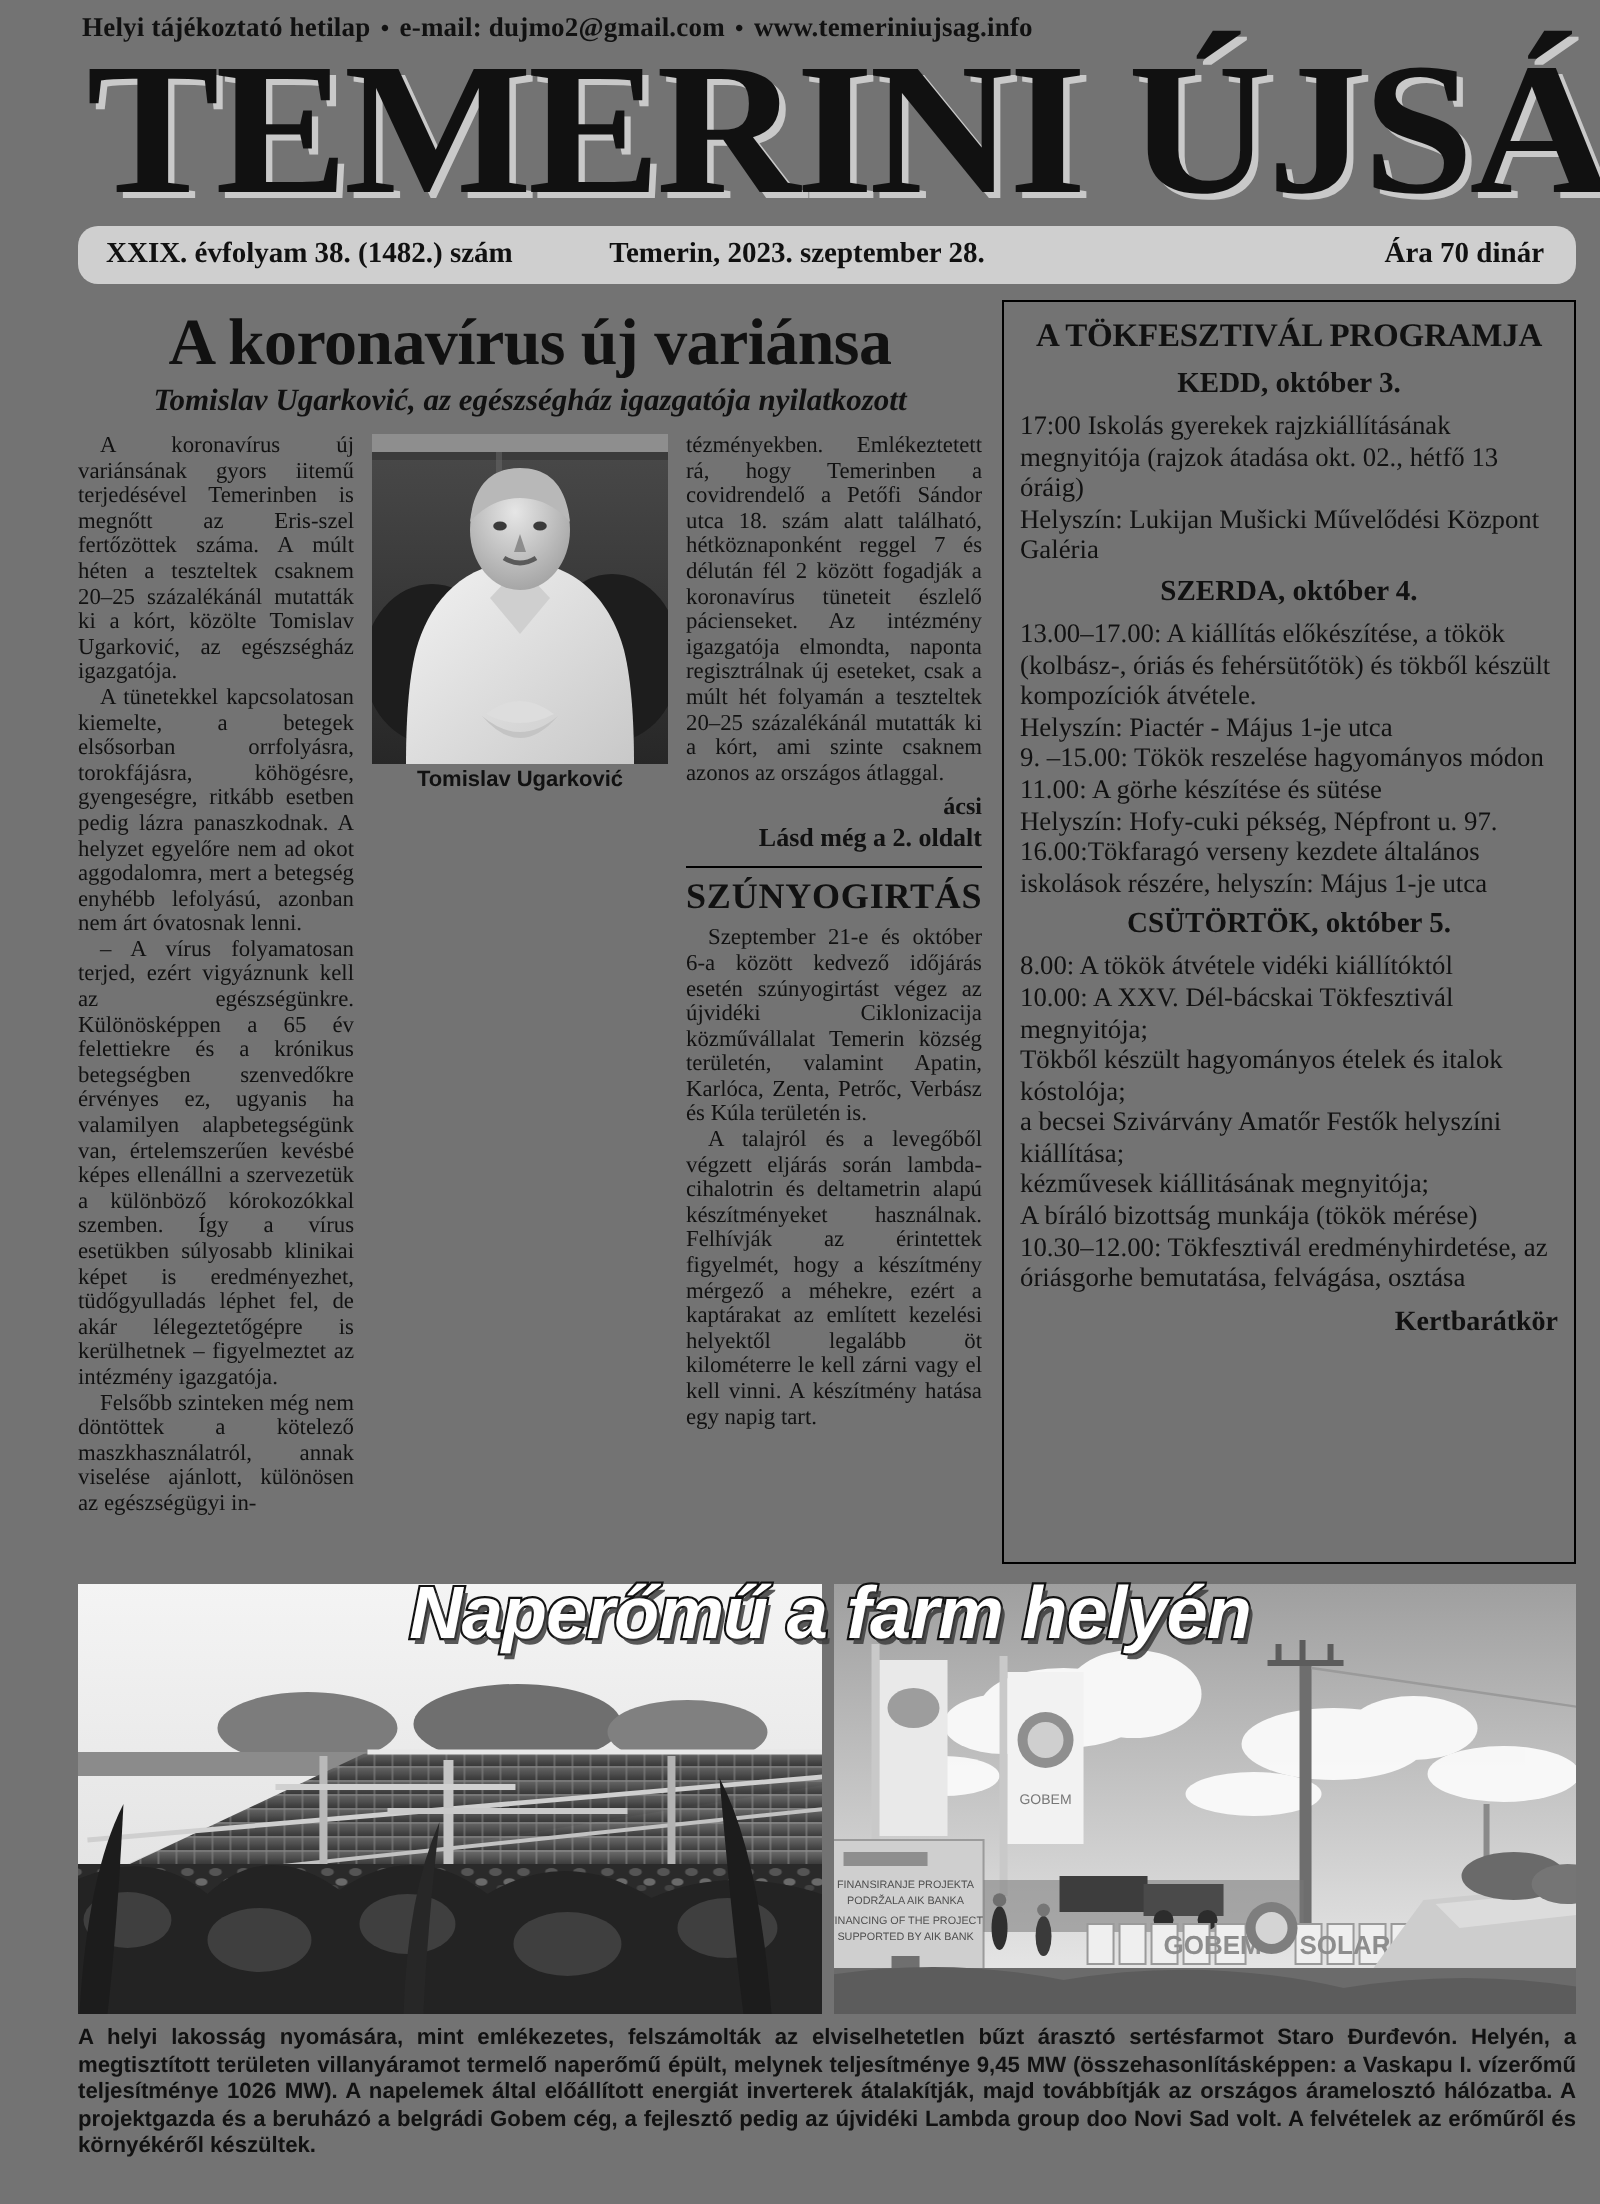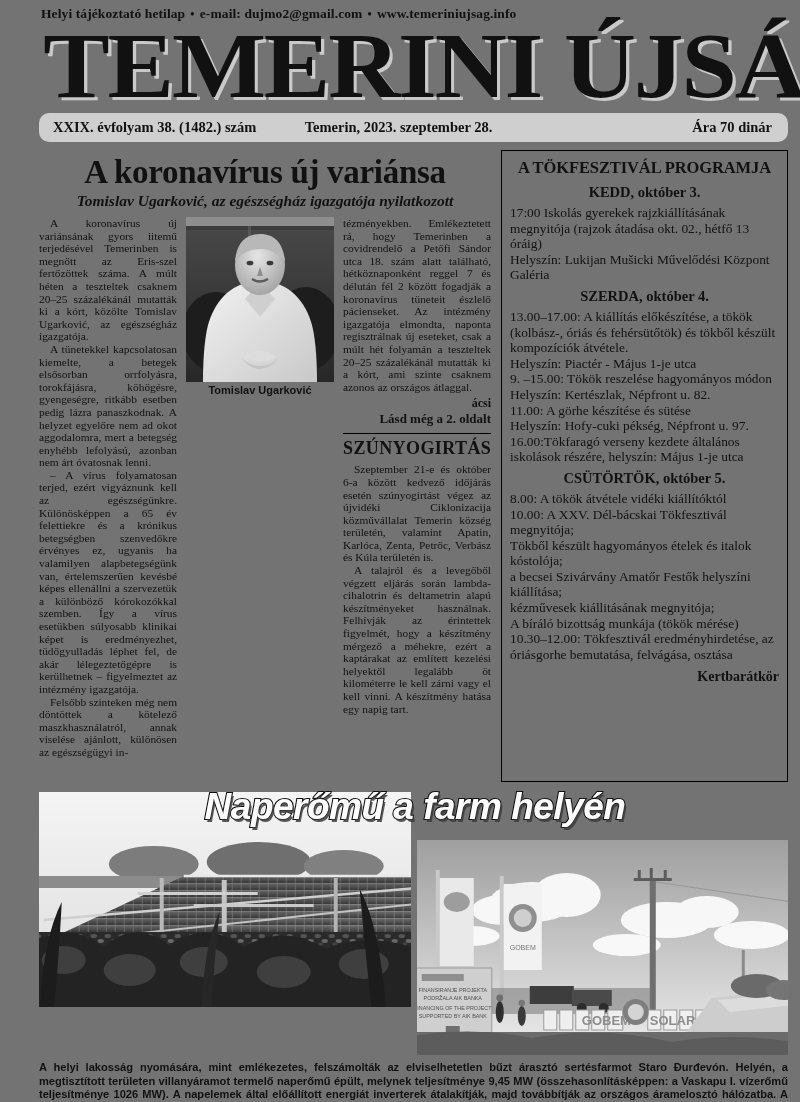--- a/index.html
+++ b/index.html
@@ -95,21 +95,21 @@
   .day{font-weight:bold;font-size:14.5px;text-align:center;margin:5px 0 4px 0;}
   .box p{font-size:13.4px;line-height:15.6px;margin:0;text-align:left;}
   .signoff{font-weight:bold;font-size:14px;text-align:right;margin-top:7px;}
 
   
   .photostrip{
     position:relative;margin:10px 12px 0 12px;display:flex;gap:6px;
   }
   .ph{position:relative;overflow:hidden;background:#9a9a9a;}
   .ph.left{width:383px;height:215px;}
-  .ph.right{width:381px;height:215px;margin-top:48px;}
+  .ph.right{width:381px;height:215px;}
   .ph svg{display:block;width:100%;height:100%;}
 
   .banner-title{
     position:absolute;left:3px;right:0;top:-6px;text-align:center;
     z-index:5;pointer-events:none;
   }
   .banner-title span{
     font-family:"Liberation Sans", sans-serif;
     font-style:italic;font-weight:bold;font-size:37px;
     color:#fff;letter-spacing:-.5px;
@@ -217,21 +217,20 @@
         <div class="box-title">A TÖKFESZTIVÁL PROGRAMJA</div>
 
         <div class="day">KEDD, október 3.</div>
         <p>17:00 Iskolás gyerekek rajzkiállításának megnyitója (rajzok átadása okt. 02., hétfő 13 óráig)</p>
         <p>Helyszín: Lukijan Mušicki Művelődési Központ Galéria</p>
 
         <div class="day">SZERDA, október 4.</div>
         <p>13.00–17.00: A kiállítás előkészítése, a tökök (kolbász-, óriás és fehérsütőtök) és tökből készült kompozíciók átvétele.</p>
         <p>Helyszín: Piactér - Május 1-je utca</p>
         <p>9. –15.00: Tökök reszelése hagyományos módon</p>
-        <p>Helyszín: Kertészlak, Népfront u. 82.</p>
         <p>11.00: A görhe készítése és sütése</p>
         <p>Helyszín: Hofy-cuki pékség, Népfront u. 97.</p>
         <p>16.00:Tökfaragó verseny kezdete általános iskolások részére, helyszín: Május 1-je utca</p>
 
         <div class="day">CSÜTÖRTÖK, október 5.</div>
         <p>8.00: A tökök átvétele vidéki kiállítóktól</p>
         <p>10.00: A XXV. Dél-bácskai Tökfesztivál megnyitója;</p>
         <p>Tökből készült hagyományos ételek és italok kóstolója;</p>
         <p>a becsei Szivárvány Amatőr Festők helyszíni kiállítása;</p>
         <p>kézművesek kiállitásának megnyitója;</p>

